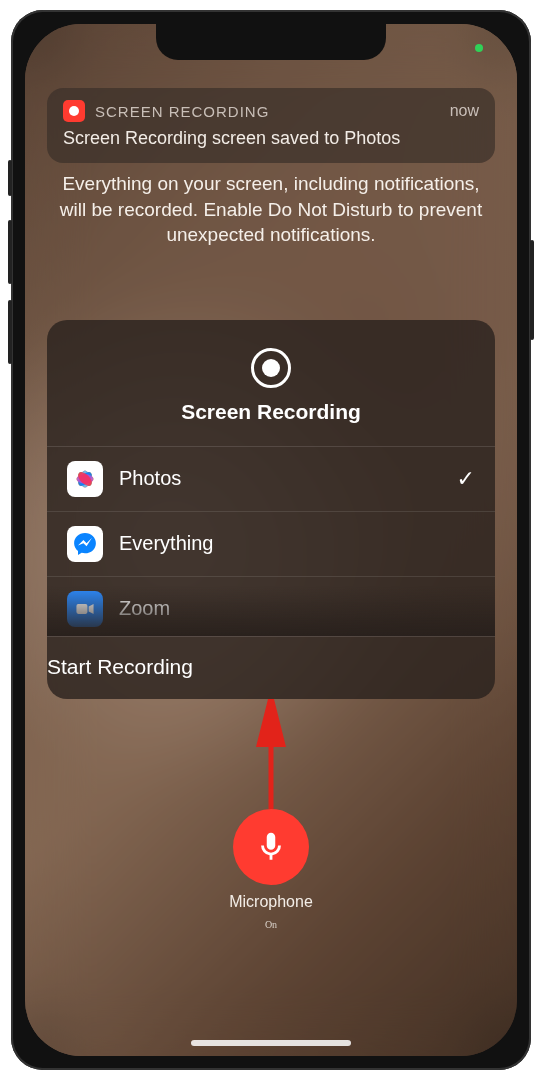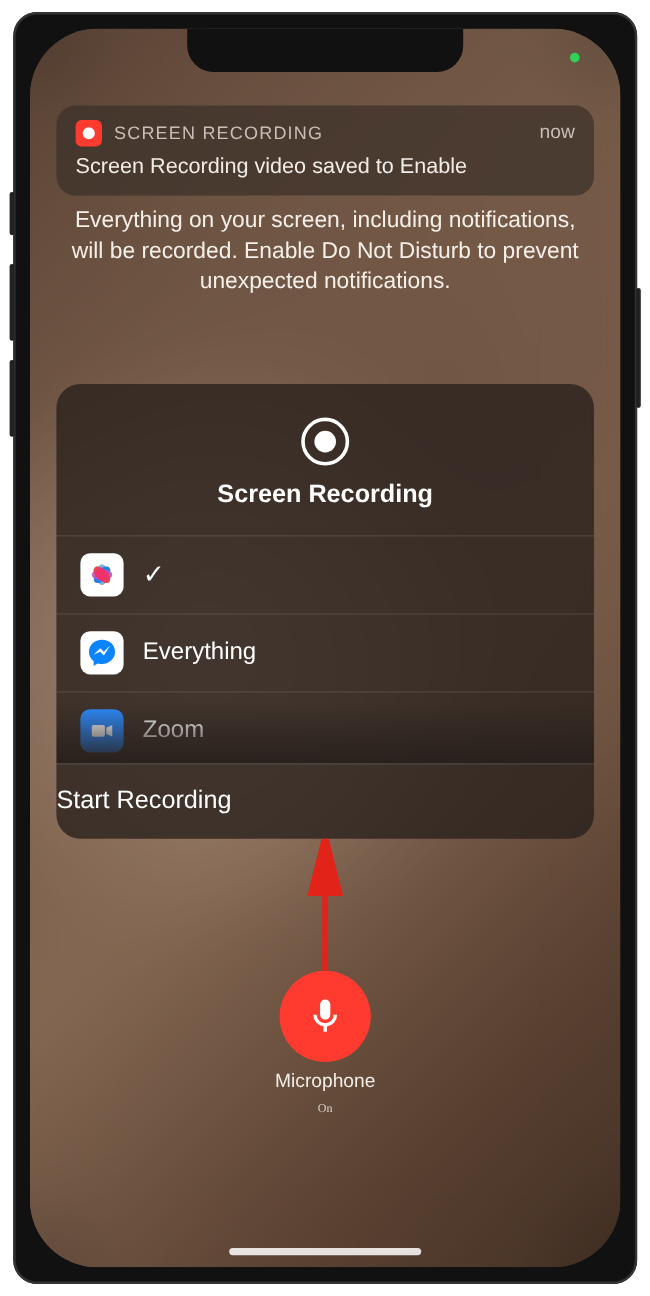--- a/index.html
+++ b/index.html
@@ -11,21 +11,21 @@
     display: flex;
     align-items: center;
     justify-content: center;
     overflow: hidden;
   }
   
   .phone {
     width: 520px;
     height: 1060px;
     background: #111;
-    border-radius: 20px;
+    border-radius: 32px;
     padding: 14px;
     position: relative;
     box-shadow: 0 0 0 2px #333 inset;
   }
   .screen {
     width: 100%;
     height: 100%;
     border-radius: 56px;
     overflow: hidden;
     position: relative;
@@ -241,21 +241,21 @@
     <div class="content">
 
       <div class="notif">
         <div class="notif-head">
           <span class="notif-icon">
             <span class="notif-icon-dot"></span>
           </span>
           <span class="notif-app">SCREEN RECORDING</span>
           <span class="notif-time">now</span>
         </div>
-        <div class="notif-body">Screen Recording video saved to Enable</div>
+        <div class="notif-body">Screen Recording screen saved to Photos</div>
       </div>
 
       <div class="info">Everything on your screen, including notifications, will be recorded. Enable Do Not Disturb to prevent unexpected notifications.</div>
 
       <div class="card">
         <div class="card-head">
           <span class="rec-icon"></span>
           <span class="card-title">Screen Recording</span>
         </div>
 
@@ -268,20 +268,21 @@
                   <ellipse rx="6" ry="11" fill="#ff9500" opacity="0.85" transform="rotate(45)"></ellipse>
                   <ellipse rx="6" ry="11" fill="#ffcc00" opacity="0.85" transform="rotate(90)"></ellipse>
                   <ellipse rx="6" ry="11" fill="#34c759" opacity="0.85" transform="rotate(135)"></ellipse>
                   <ellipse rx="6" ry="11" fill="#5ac8fa" opacity="0.85" transform="rotate(180)"></ellipse>
                   <ellipse rx="6" ry="11" fill="#007aff" opacity="0.85" transform="rotate(225)"></ellipse>
                   <ellipse rx="6" ry="11" fill="#af52de" opacity="0.85" transform="rotate(270)"></ellipse>
                   <ellipse rx="6" ry="11" fill="#ff2d55" opacity="0.85" transform="rotate(315)"></ellipse>
                 </g>
               </svg>
             </span>
+            <span class="label">Photos</span>
             <span class="check">✓</span>
           </div>
 
           <div class="dest">
             <span class="app-icon app-messenger">
               <svg viewBox="0 0 36 36" width="28" height="28">
                 <path d="M18 4C10 4 4 9.8 4 17c0 4 1.9 7.5 5 9.9V32l4.7-2.6c1.4.4 2.8.6 4.3.6 8 0 14-5.8 14-13S26 4 18 4z" fill="#0a84ff"></path>
                 <path d="M9 20l7-7 4 4 7-7-7 11-4-4-7 3z" fill="#fff"></path>
               </svg>
             </span>

